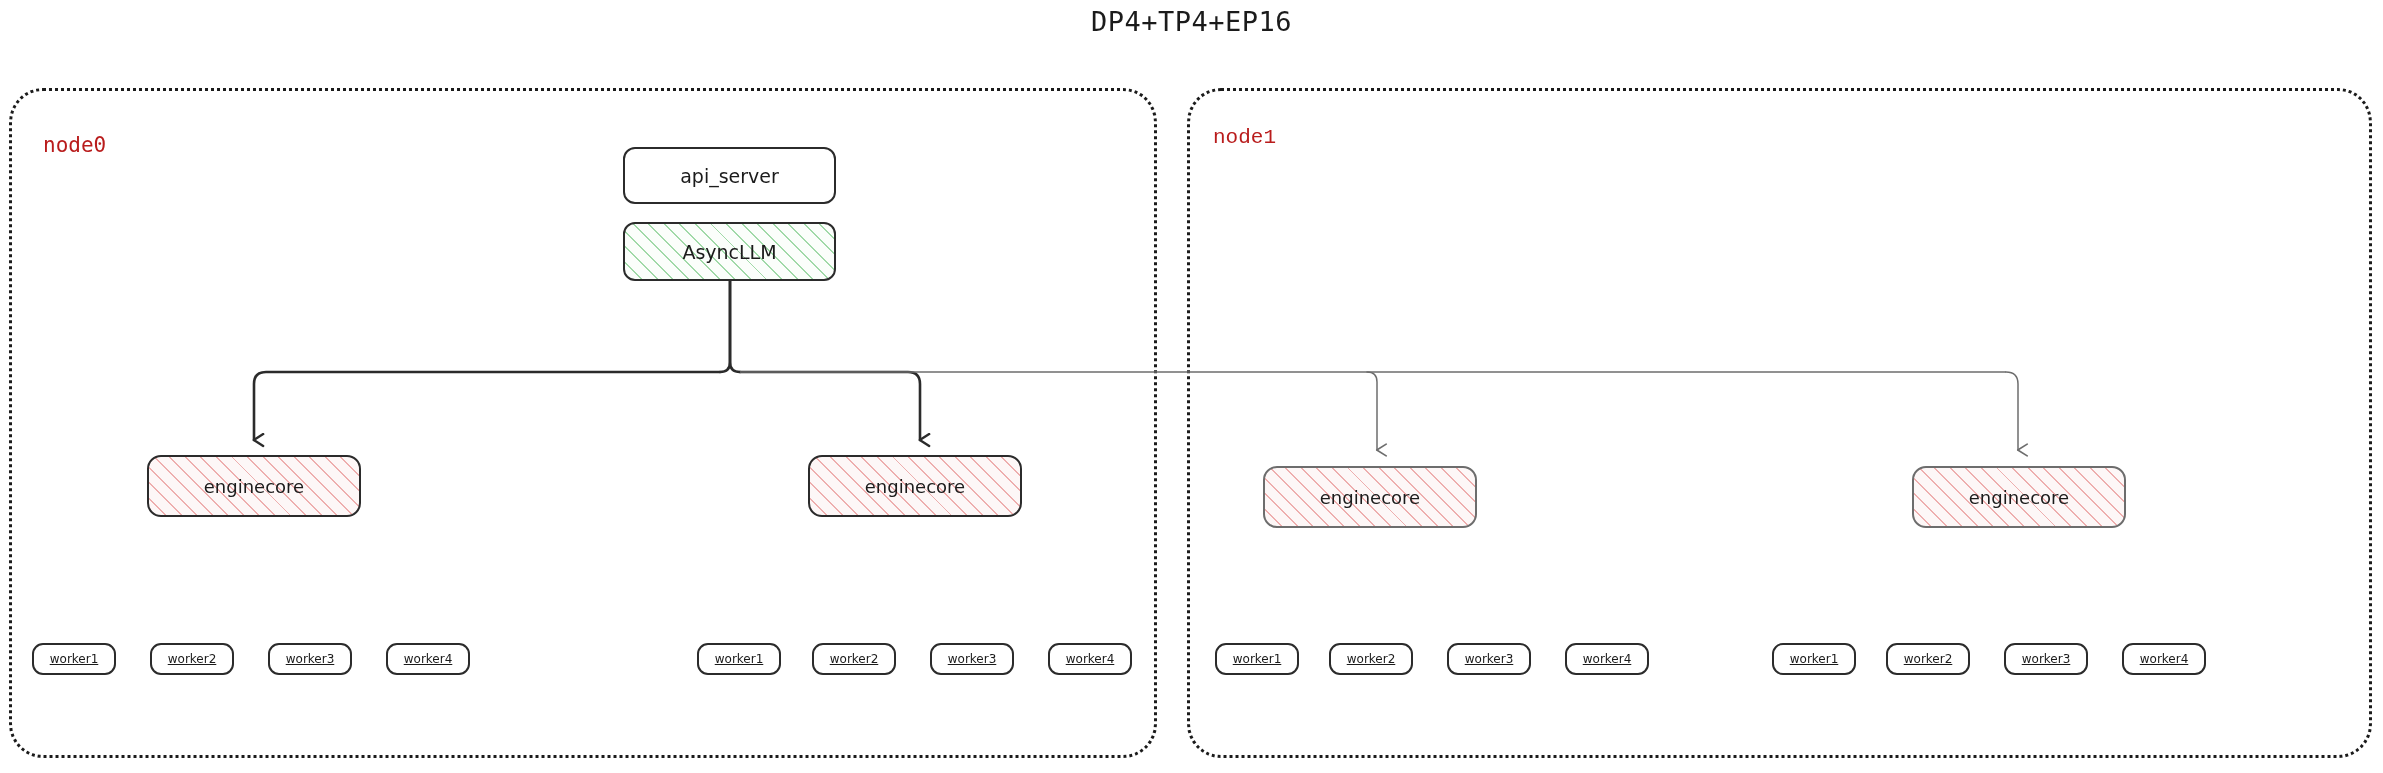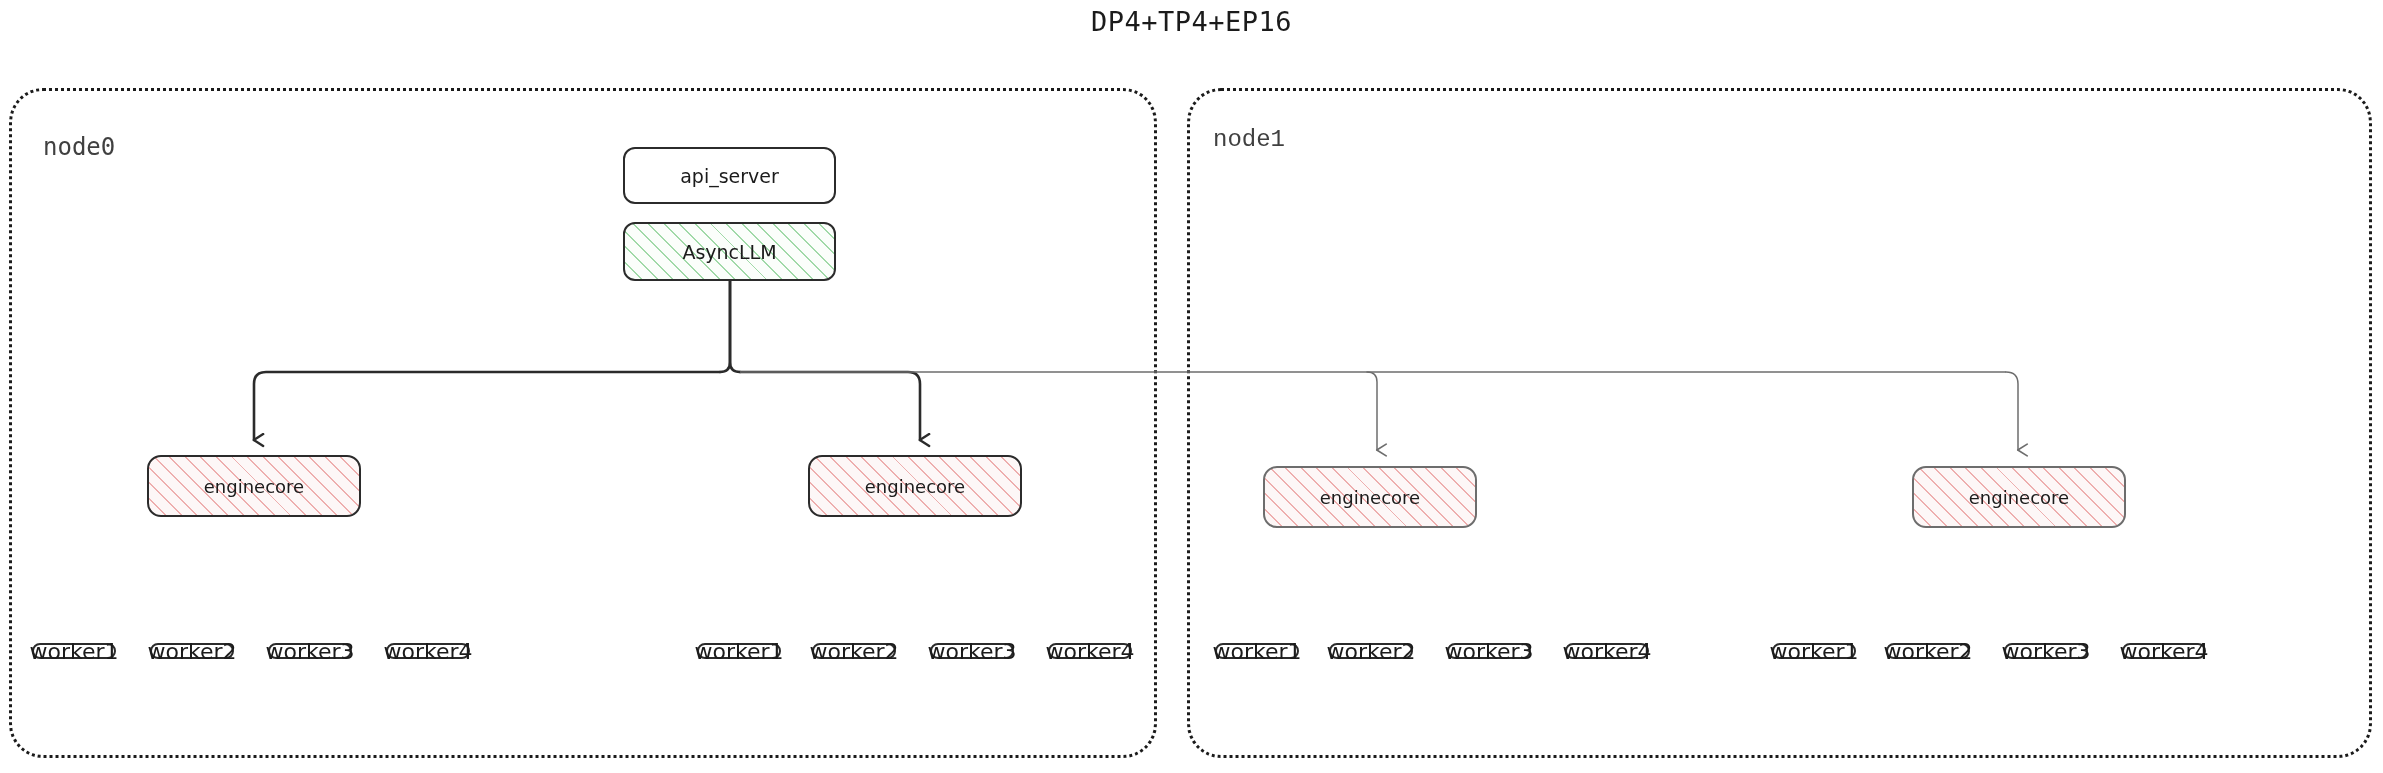--- a/index.html
+++ b/index.html
@@ -39,22 +39,22 @@
   .node-container {
     position: absolute;
     border: 3px dotted #1b1b1b;
     border-radius: 34px;
     background: transparent;
     box-sizing: border-box;
   }
   .node-label {
     position: absolute;
     font-family: "DejaVu Sans Mono", monospace;
-    font-size: 24px;
-    color: #404040;
+    font-size: 21px;
+    color: #b91c1c;
     white-space: nowrap;
   }
   .box {
     position: absolute;
     box-sizing: border-box;
     display: flex;
     align-items: center;
     justify-content: center;
     background: #ffffff;
     color: #1b1b1b;
@@ -88,22 +88,23 @@
         rgba(232, 146, 146, 0.72) 1.4px,
         rgba(255, 255, 255, 0) 1.4px,
         rgba(255, 255, 255, 0) 11px);
   }
   .box-engine.dim {
     border-color: #6d6d6d;
   }
   .box-worker {
     border: 2.2px solid #2b2b2b;
     border-radius: 11px;
-    font-size: 22px;
-    height: 16px;
+    font-size: 12px;
+    height: 32px;
+    text-decoration: underline;
   }
 </style>
 </head>
 <body>
 
 <div id="canvas">
 
   <div class="title">DP4+TP4+EP16</div>
 
   <div class="node-container" style="left:9px; top:88px; width:1148px; height:670px;"></div>

